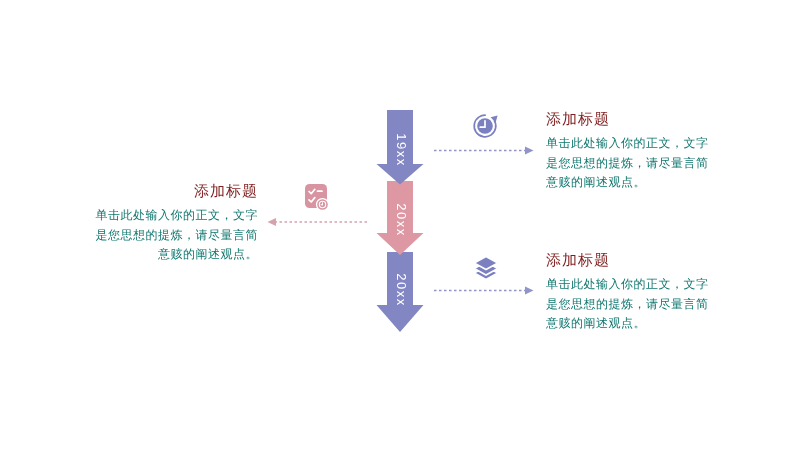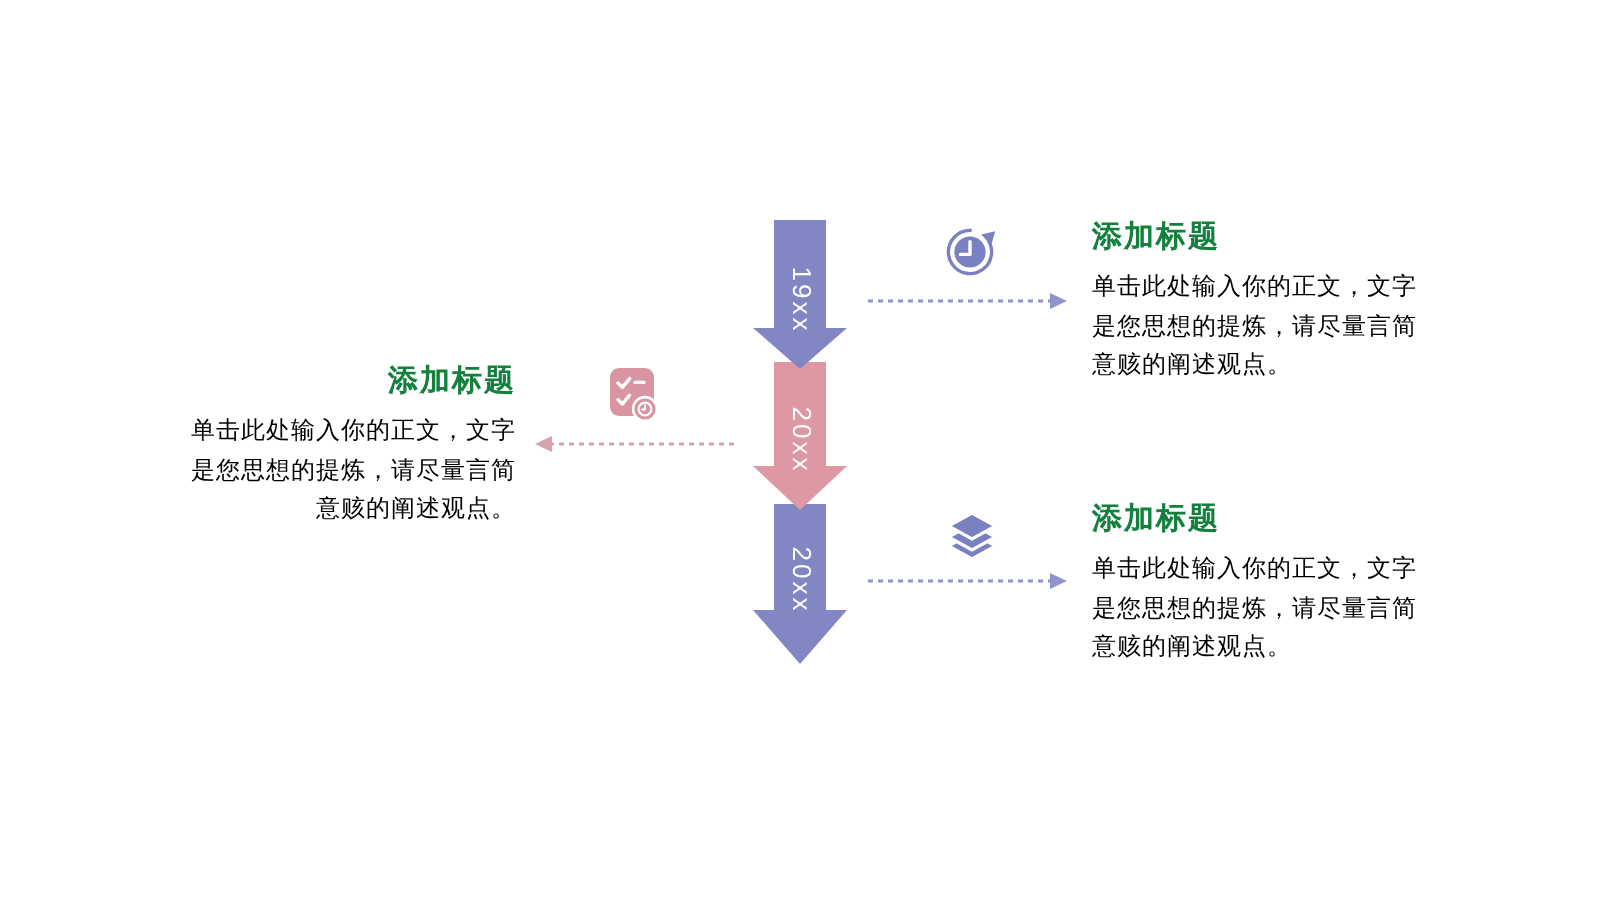--- a/index.html
+++ b/index.html
@@ -24,31 +24,31 @@
     font-family: "Liberation Sans", sans-serif;
     font-size: 13px;
     letter-spacing: 1.5px;
     font-weight: 400;
   }
   .block {
     position: absolute;
   }
   .block .title {
     font-size: 15px;
-    font-weight: bold;
-    color: #15803d;
+    font-weight: normal;
+    color: #7f1d1d;
     letter-spacing: 1px;
     line-height: 18px;
     margin-bottom: 6px;
     white-space: nowrap;
   }
   .block .body-line {
     display: block;
     font-size: 12px;
-    color: #000000;
+    color: #0f766e;
     line-height: 19.5px;
     letter-spacing: 0.5px;
     white-space: nowrap;
   }
   .block-top-right   { left: 546px; top: 110px; text-align: left; }
   .block-left        { right: 542px; top: 182px; text-align: right; }
   .block-bottom-right{ left: 546px; top: 251px; text-align: left; }
 </style>
 </head>
 <body>

